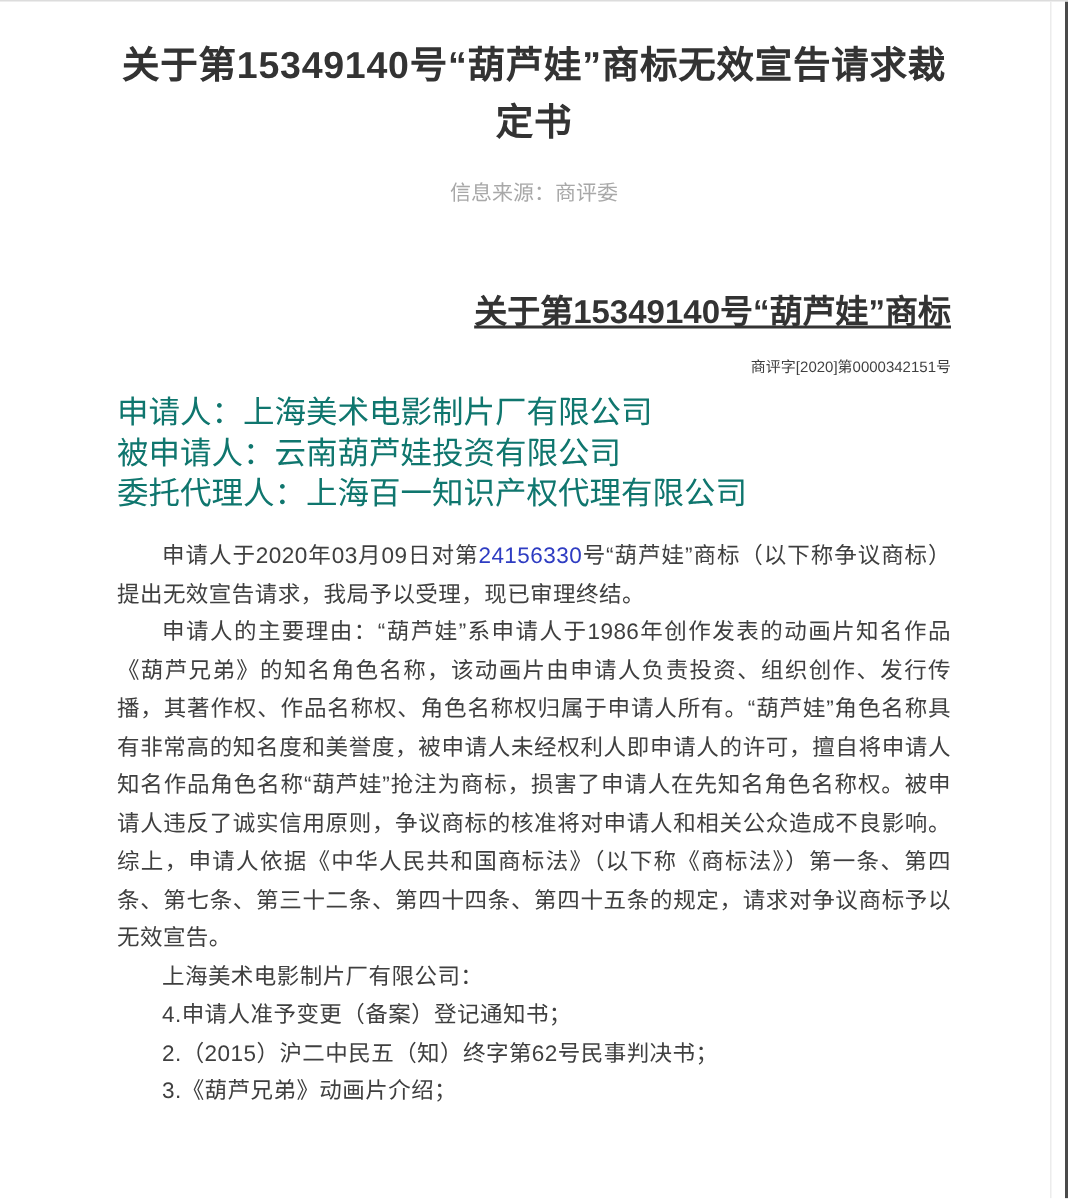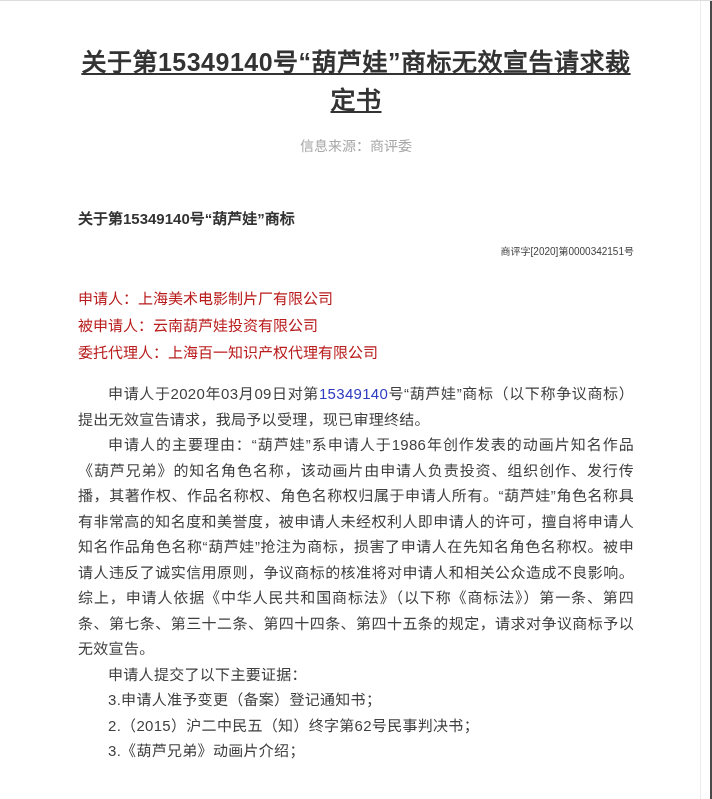--- a/index.html
+++ b/index.html
@@ -27,59 +27,59 @@
     position: absolute;
     top: 0; bottom: 0;
     right: 0;
     width: 2px;
     background: #4a4a4a;
   }
   .content {
     padding: 0 78px;
   }
   .page-title {
-    margin-top: 42px;
+    margin-top: 24px;
     font-size: 25px;
     line-height: 38px;
     font-weight: 700;
     color: #333333;
     text-align: center;
     letter-spacing: 0.5px;
-    text-decoration: underline;
   }
   .source-line {
     margin-top: 16px;
     text-align: center;
     font-size: 14px;
     color: #a8a8a8;
   }
   .doc-heading-1 {
     margin-top: 52px;
-    text-align: left;
-    font-size: 15px;
+    text-align: right;
+    font-size: 22px;
     font-weight: 700;
     color: #333333;
+    text-decoration: underline;
   }
   .doc-heading-2 {
     margin-top: 21px;
     text-align: center;
     font-size: 19px;
     font-weight: 700;
     color: #333333;
   }
   .doc-number {
     margin-top: 15px;
     text-align: right;
     font-size: 10px;
     color: #3f3f3f;
   }
   .parties {
-    margin-top: 27px;
-    font-size: 15px;
-    color: #b91c1c;
+    margin-top: 11px;
+    font-size: 21px;
+    color: #0f766e;
     line-height: 27px;
   }
   .parties .party-line { display: block; }
   .doc-body {
     margin-top: 15px;
   }
   .doc-body p {
     font-size: 15px;
     color: #3f3f3f;
     line-height: 25.5px;
@@ -112,25 +112,25 @@
     <div class="doc-number">商评字[2020]第0000342151号</div>
 
     <div class="parties">
       <span class="party-line">申请人：上海美术电影制片厂有限公司</span>
       <span class="party-line">被申请人：云南葫芦娃投资有限公司</span>
       <span class="party-line">委托代理人：上海百一知识产权代理有限公司</span>
     </div>
 
     <div class="doc-body">
 
-      <p><span>申请人于2020年03月09日对第</span><a class="trademark-link">15349140</a><span>号“葫芦娃”商标（以下称争议商标）提出无效宣告请求，我局予以受理，现已审理终结。</span></p>
+      <p><span>申请人于2020年03月09日对第</span><a class="trademark-link">24156330</a><span>号“葫芦娃”商标（以下称争议商标）提出无效宣告请求，我局予以受理，现已审理终结。</span></p>
 
       <p>申请人的主要理由：“葫芦娃”系申请人于1986年创作发表的动画片知名作品《葫芦兄弟》的知名角色名称，该动画片由申请人负责投资、组织创作、发行传播，其著作权、作品名称权、角色名称权归属于申请人所有。“葫芦娃”角色名称具有非常高的知名度和美誉度，被申请人未经权利人即申请人的许可，擅自将申请人知名作品角色名称“葫芦娃”抢注为商标，损害了申请人在先知名角色名称权。被申请人违反了诚实信用原则，争议商标的核准将对申请人和相关公众造成不良影响。综上，申请人依据《中华人民共和国商标法》（以下称《商标法》）第一条、第四条、第七条、第三十二条、第四十四条、第四十五条的规定，请求对争议商标予以无效宣告。</p>
 
-      <p>申请人提交了以下主要证据：</p>
+      <p>上海美术电影制片厂有限公司：</p>
 
-      <p>3.申请人准予变更（备案）登记通知书；</p>
+      <p>4.申请人准予变更（备案）登记通知书；</p>
       <p>2.（2015）沪二中民五（知）终字第62号民事判决书；</p>
       <p>3.《葫芦兄弟》动画片介绍；</p>
 
     </div>
   </div>
 </div>
 
 </body></html>

